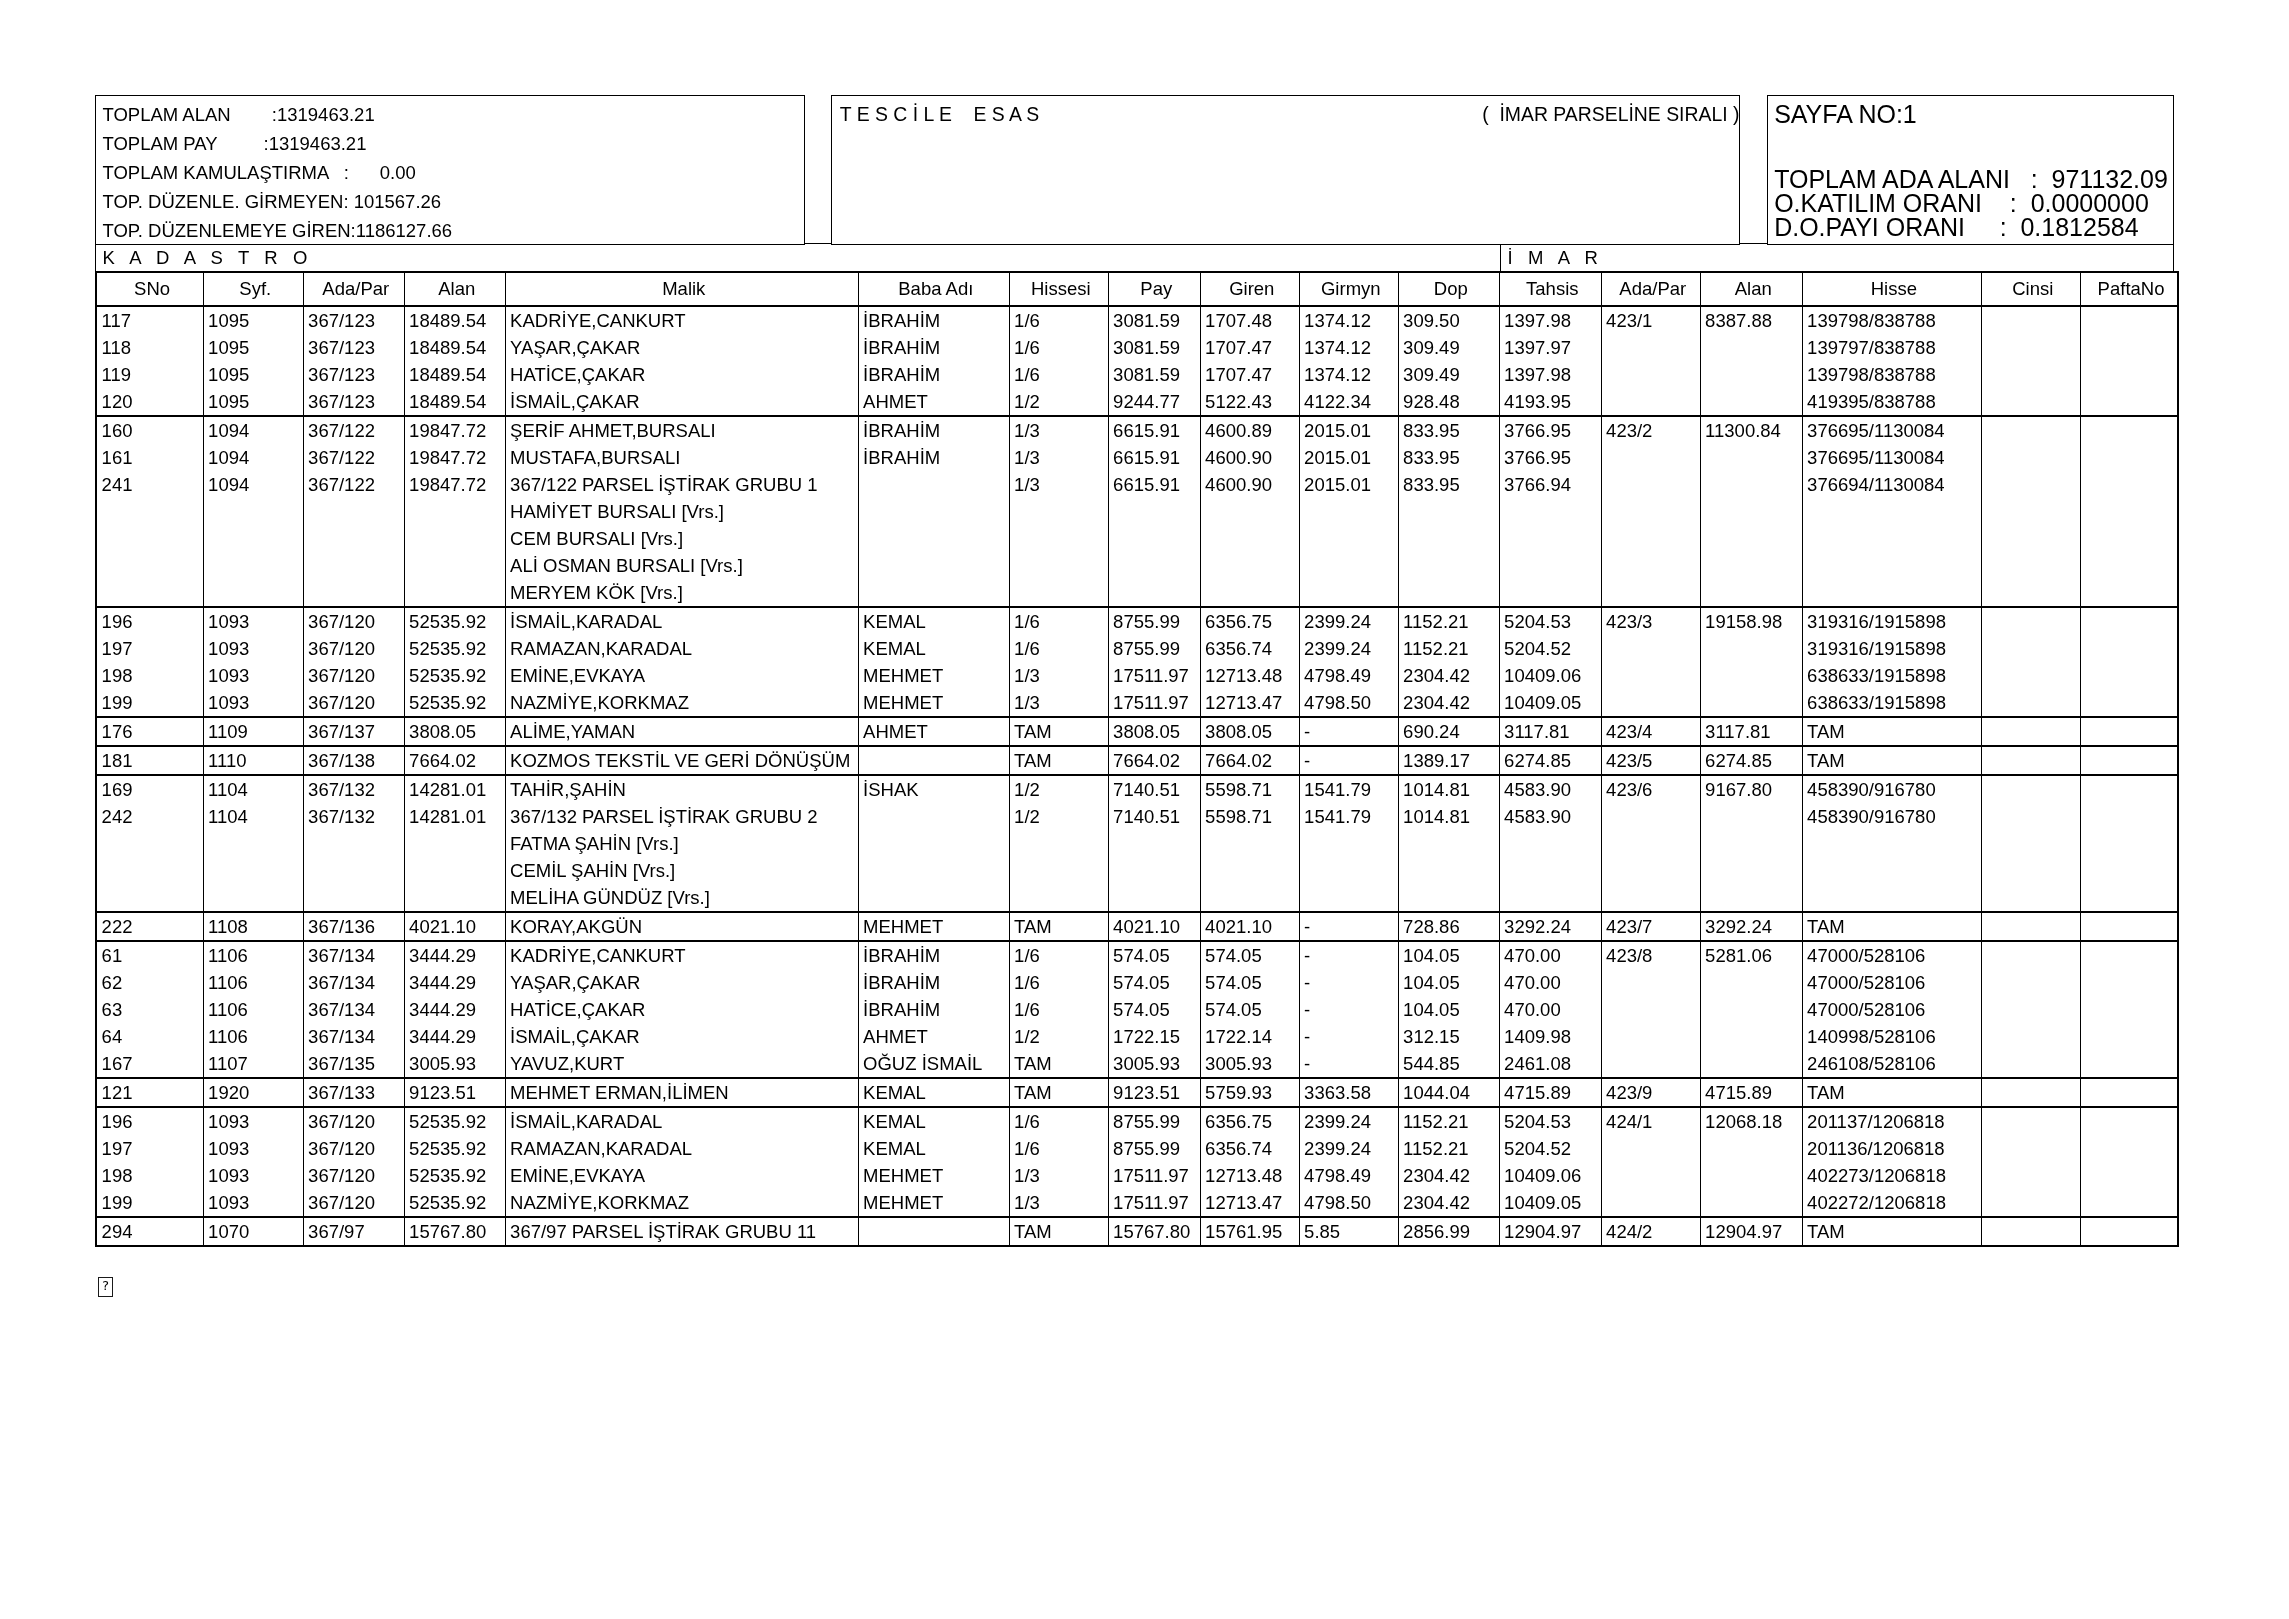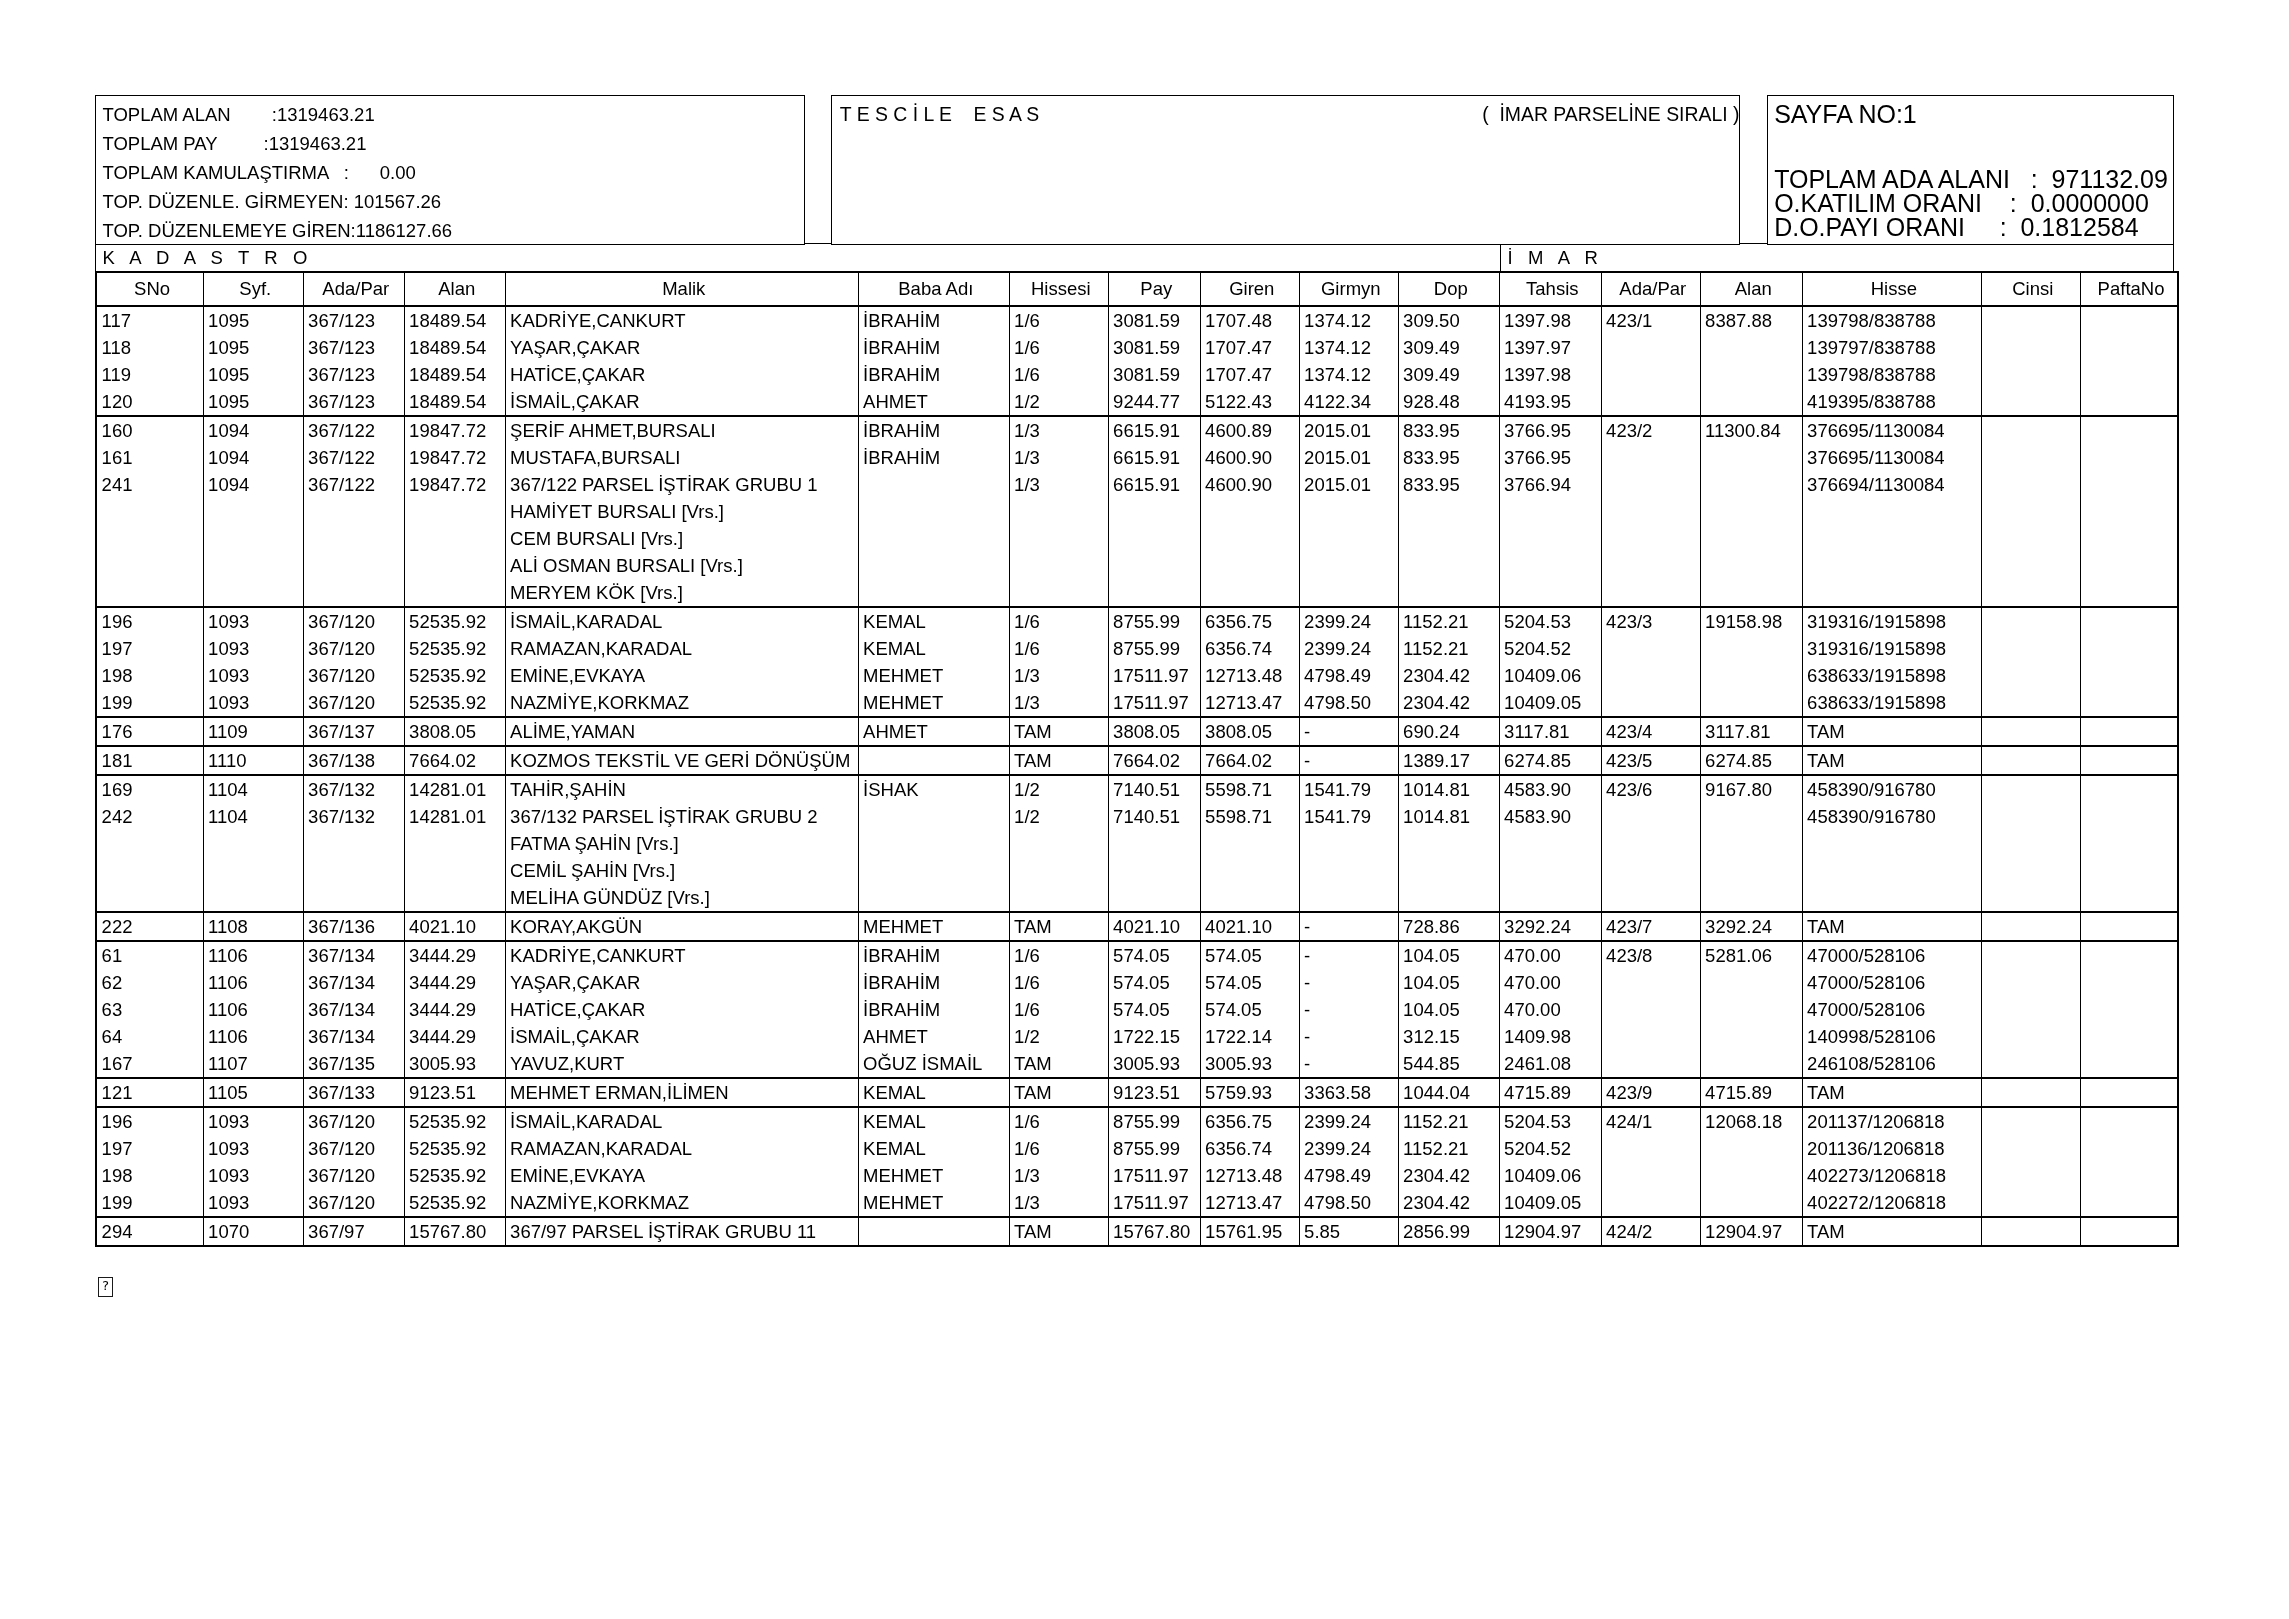--- a/index.html
+++ b/index.html
@@ -566,21 +566,21 @@
           <td>544.85</td>
           <td>2461.08</td>
           <td></td>
           <td></td>
           <td>246108/528106</td>
           <td></td>
           <td></td>
         </tr>
         <tr class="group-start">
           <td>121</td>
-          <td>1105</td>
+          <td>1920</td>
           <td>367/133</td>
           <td>9123.51</td>
           <td>
             <div>MEHMET ERMAN,İLİMEN</div>
           </td>
           <td>KEMAL</td>
           <td>TAM</td>
           <td>9123.51</td>
           <td>5759.93</td>
           <td>3363.58</td>

